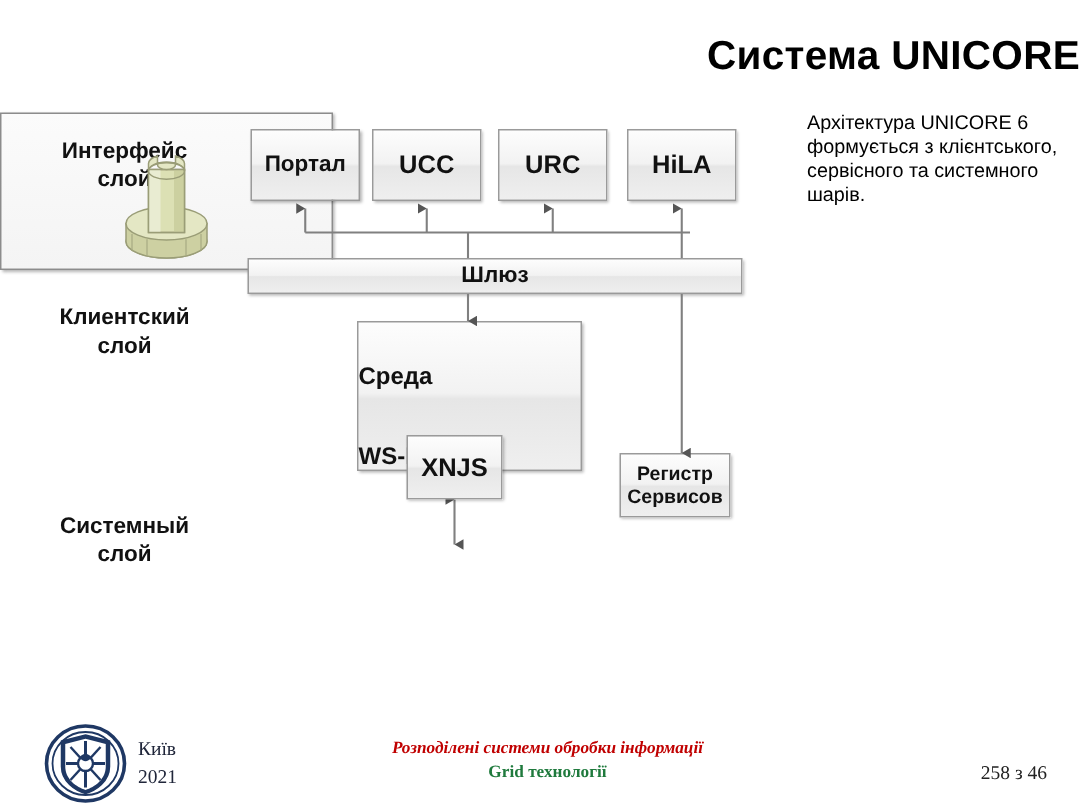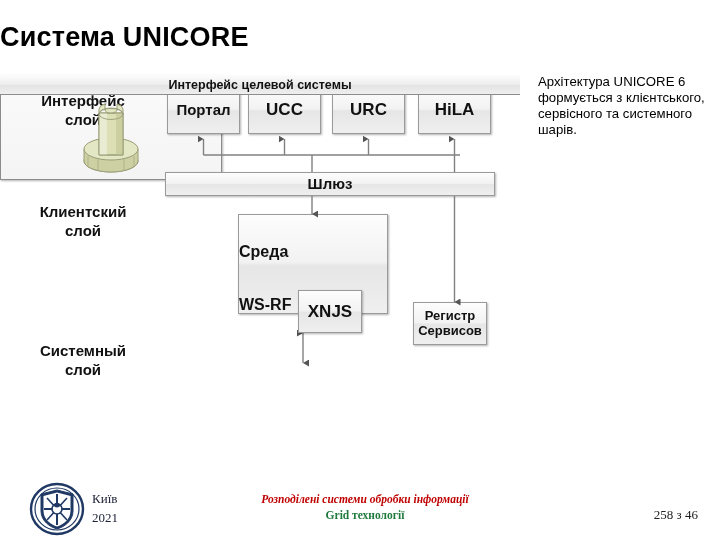--- a/index.html
+++ b/index.html
@@ -15,21 +15,21 @@
     font-family: "Liberation Sans", sans-serif;
     color: #000000;
   }
 
   
   #slide-title {
     position: absolute;
     left: 0;
     top: 22px;
     width: 720px;
-    text-align: left;
+    text-align: right;
     font-size: 27px;
     font-weight: bold;
     letter-spacing: 0.2px;
     color: #000;
   }
 
   
   #diagram {
     position: absolute;
     left: 0;
@@ -90,21 +90,20 @@
     justify-content: flex-start;
     gap: 32px;
   }
   #box-wsrf .l1 { display: block; }
   #box-wsrf .l2 { display: block; margin-top: 3px; }
 
   #box-xnjs {
     left: 271px; top: 215px; width: 64px; height: 43px;
     font-size: 17px;
     z-index: 4;
-    margin-left: 27px;
   }
 
   #box-registry {
     left: 413px; top: 227px; width: 74px; height: 43px;
     font-size: 13px;
     flex-direction: column;
   }
   #box-registry .l1, #box-registry .l2 { display: block; }
 
   
@@ -282,21 +281,20 @@
   <div class="gbox" id="box-xnjs">
     <span>XNJS</span>
   </div>
 
   <div class="gbox" id="box-registry">
     <span class="l1">Регистр</span>
     <span class="l2">Сервисов</span>
   </div>
 
   <div id="box-system">
-    <div id="box-system-header">Интерфейс целевой системы</div>
 
     <svg style="position:absolute; left:74px; top:24px;" width="74" height="78" viewBox="0 0 74 78">
 
       <ellipse cx="37" cy="62" rx="27" ry="11" fill="#d9dcb0" stroke="#9a9d77" stroke-width="1"></ellipse>
       <path d="M10,50 L10,62 A27,11 0 0 0 64,62 L64,50 z" fill="#cdd0a2" stroke="#9a9d77" stroke-width="1"></path>
       <ellipse cx="37" cy="50" rx="27" ry="11" fill="#e4e7c4" stroke="#9a9d77" stroke-width="1"></ellipse>
 
       <g stroke="#a7aa83" stroke-width="0.8" fill="none">
         <path d="M14,57 L14,68"></path>
         <path d="M24,60.5 L24,71.5"></path>

